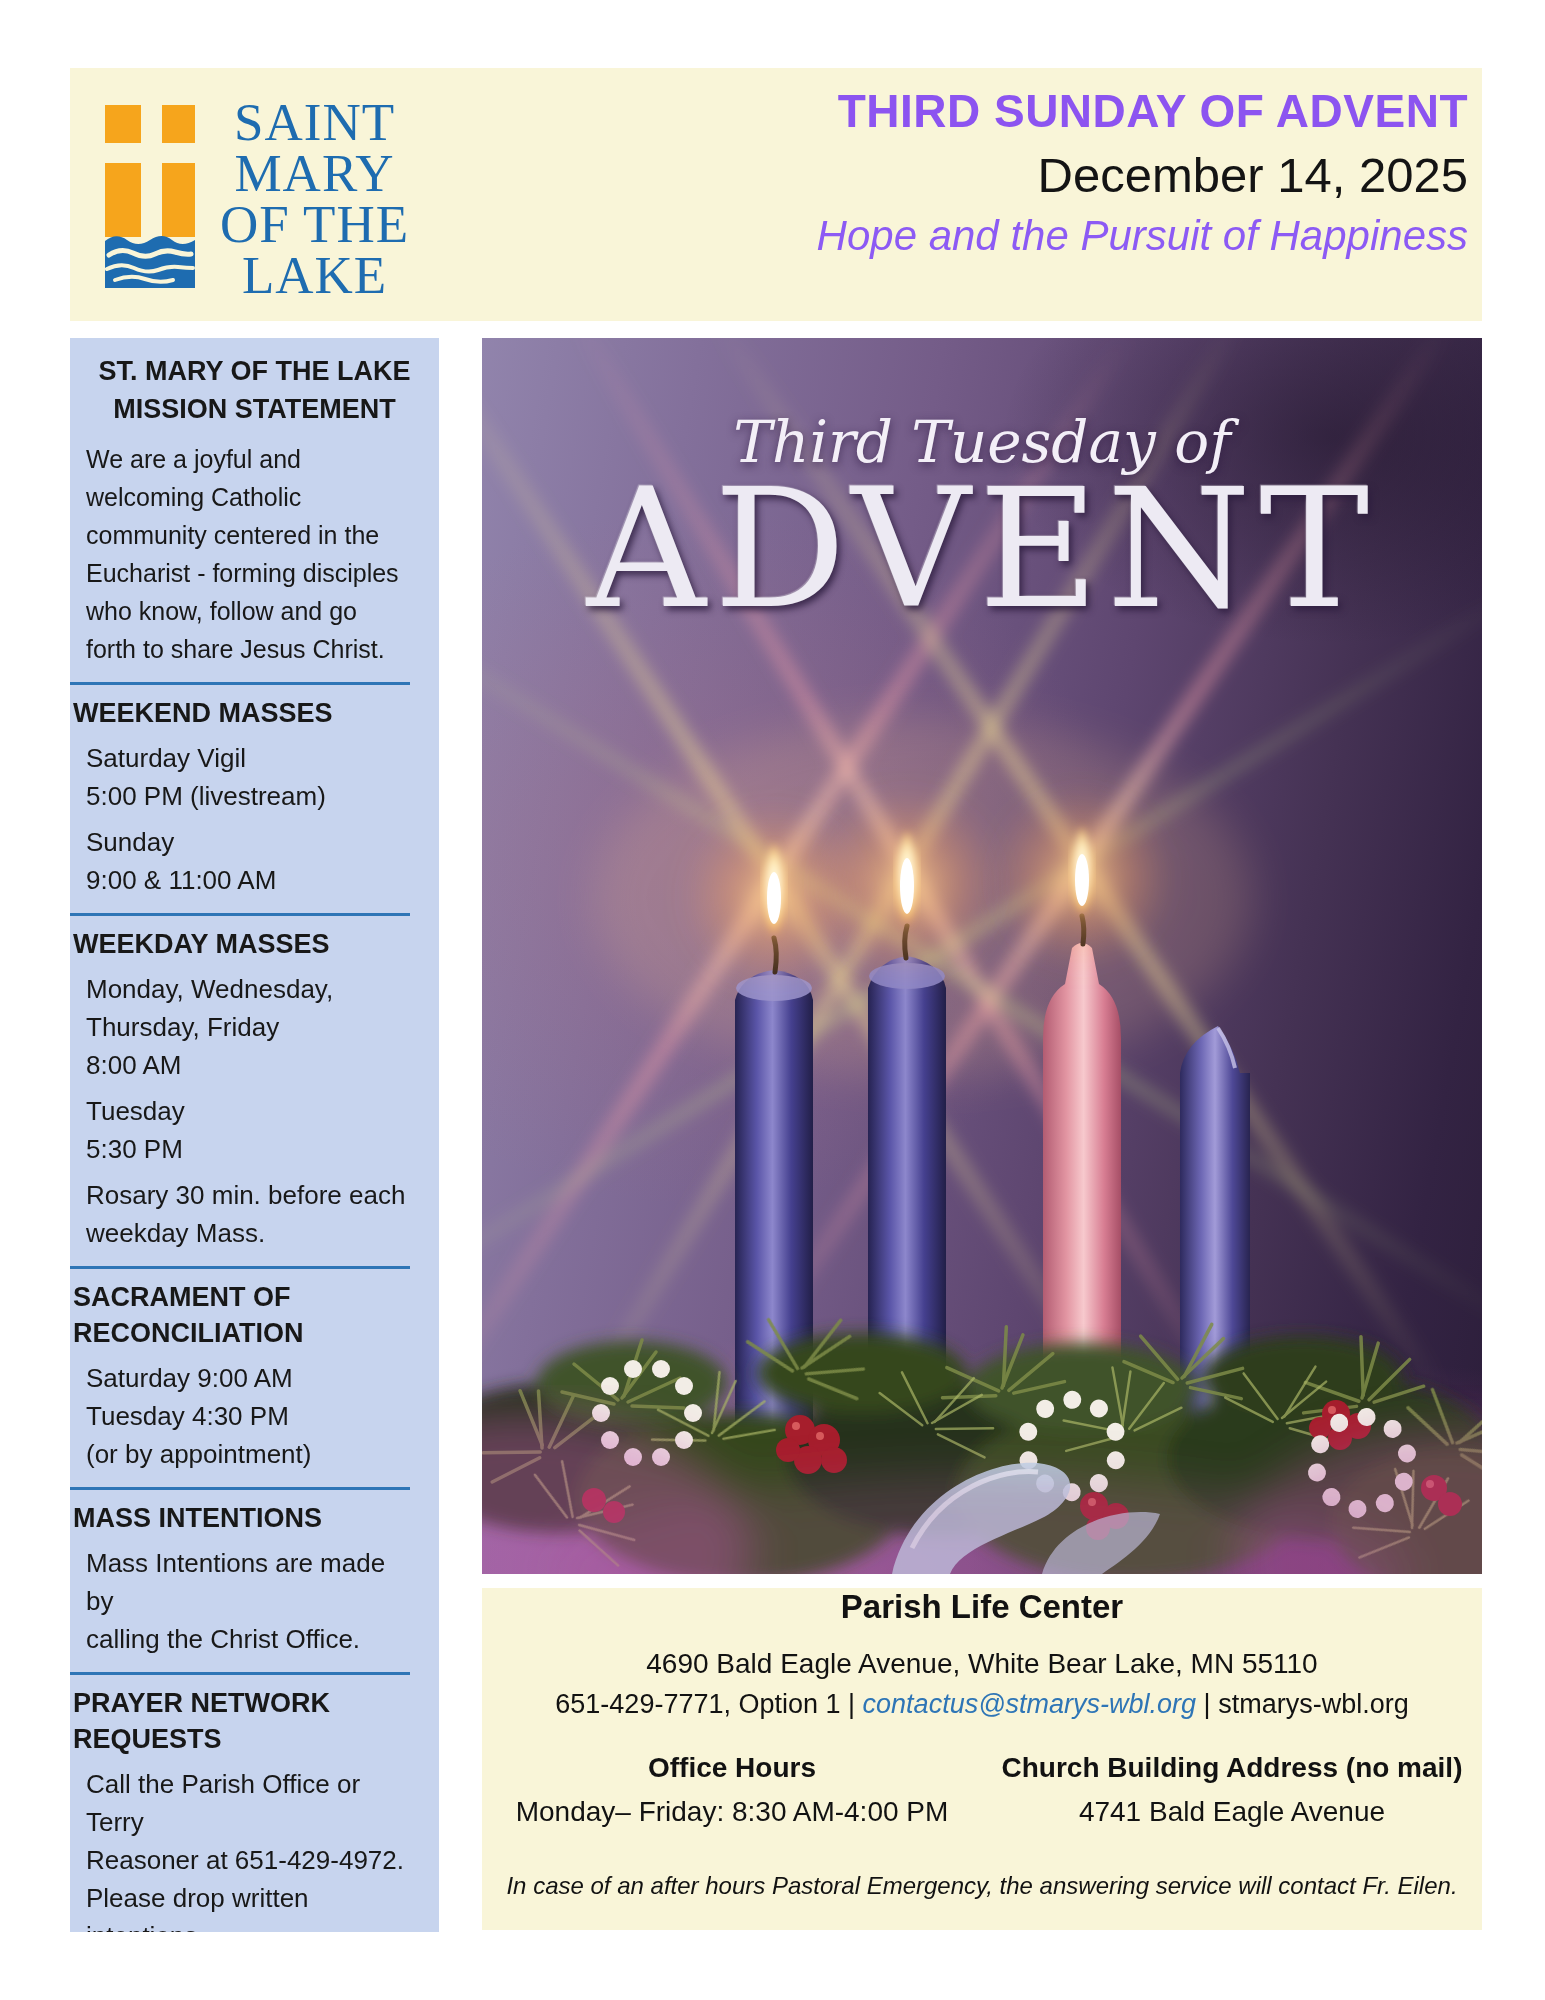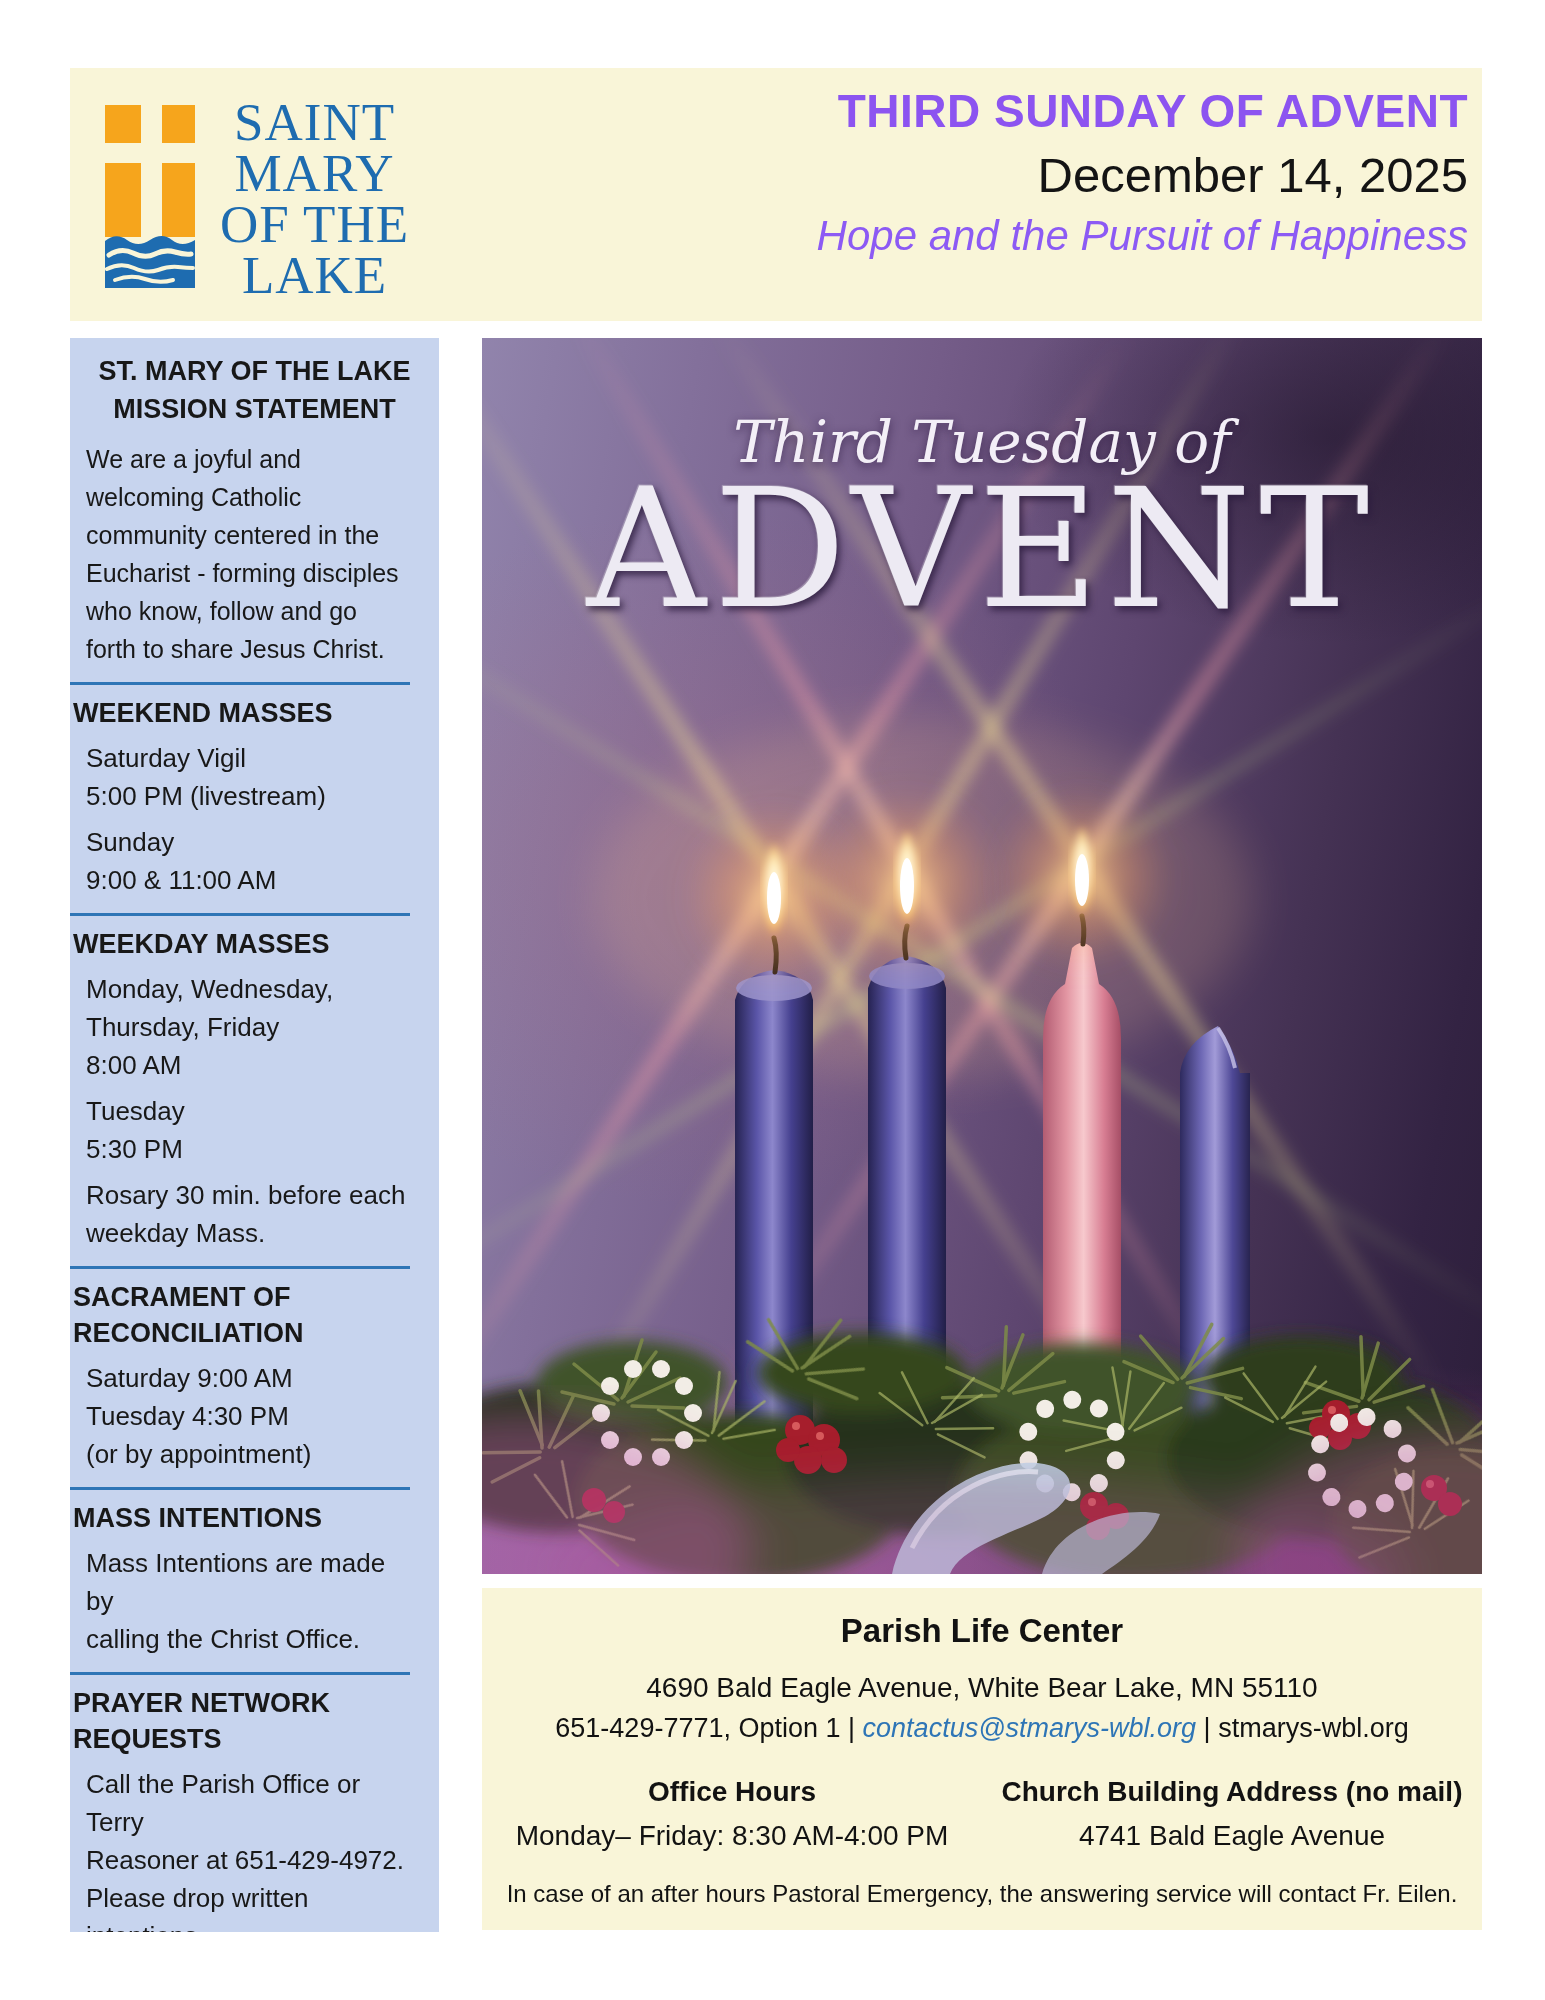--- a/index.html
+++ b/index.html
@@ -34,29 +34,29 @@
   .advent .art{position:absolute;left:0;top:0;width:1000px;height:1236px;}
   .script-line{position:absolute;left:0;top:70px;width:1000px;text-align:center;
     font-family:"DejaVu Serif",serif;font-style:italic;font-size:58px;color:#F3EFF7;
     text-shadow:0 3px 10px rgba(40,20,60,.65);}
   .advent-word{position:absolute;left:0;top:112px;width:1000px;text-align:center;
     font-family:"DejaVu Serif",serif;font-size:165px;line-height:1.2;letter-spacing:8px;color:#EDEAF3;
     text-shadow:3px 4px 7px rgba(45,28,62,.85), -1px -1px 1px rgba(255,255,255,.35);}
 
   
   .footer{position:absolute;left:482px;top:1588px;width:1000px;height:342px;background:#F9F5D8;text-align:center;color:#121212;}
-  .f-name{font-weight:700;font-size:33px;padding-top:24px;}
+  .f-name{font-weight:700;font-size:33px;}
   .f-addr{font-size:28px;margin-top:22px;}
   .f-contact{font-size:27px;margin-top:9px;}
   .f-contact .email{color:#2E75B6;font-style:italic;text-decoration:none;}
   .f-cols{display:flex;margin-top:32px;}
   .fc{width:50%;}
   .f-col-h{font-weight:700;font-size:28px;}
   .f-col-v{font-size:28px;margin-top:12px;}
-  .f-note{font-size:24px;margin-top:28px;padding:0 12px;}
+  .f-note{font-style:italic;font-size:24px;margin-top:44px;padding:0 12px;}
 </style>
 </head>
 <body>
 
 <div class="header">
   <div class="logo">
     <svg class="logo-cross" viewBox="0 0 90 183">
       <rect x="0" y="0" width="36" height="38" fill="#F6A51C"></rect>
       <rect x="57" y="0" width="33" height="38" fill="#F6A51C"></rect>
       <rect x="0" y="58" width="36" height="74" fill="#F6A51C"></rect>

